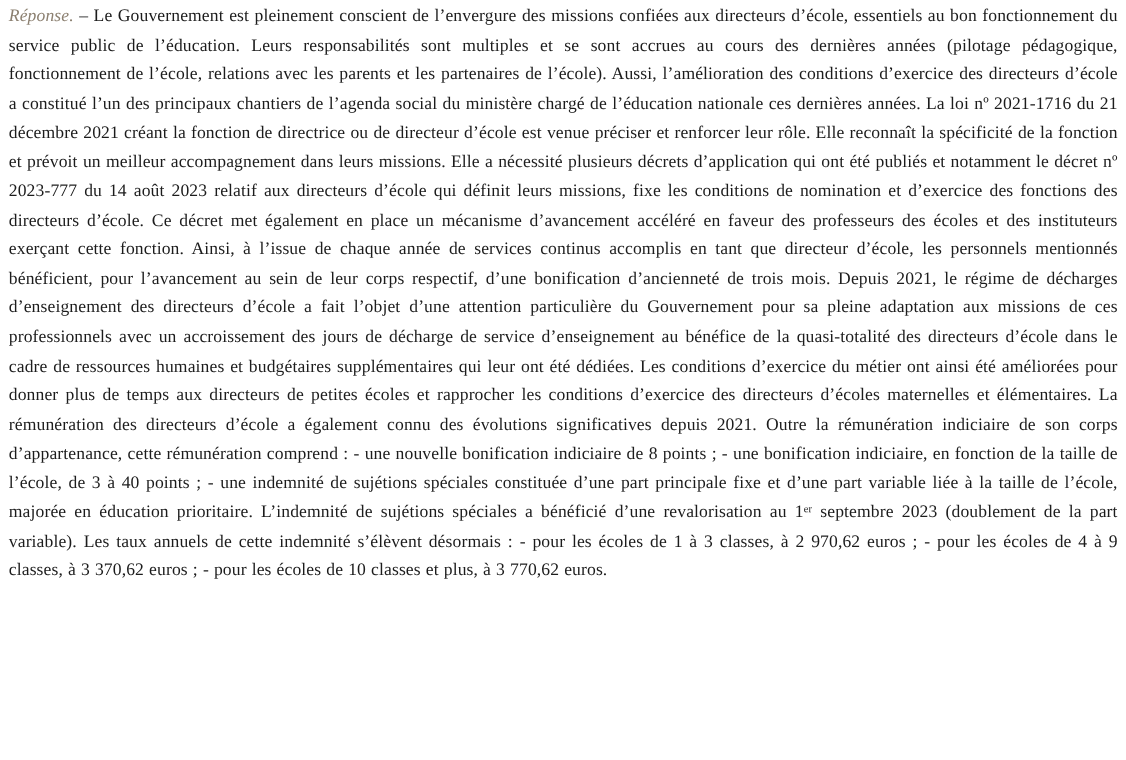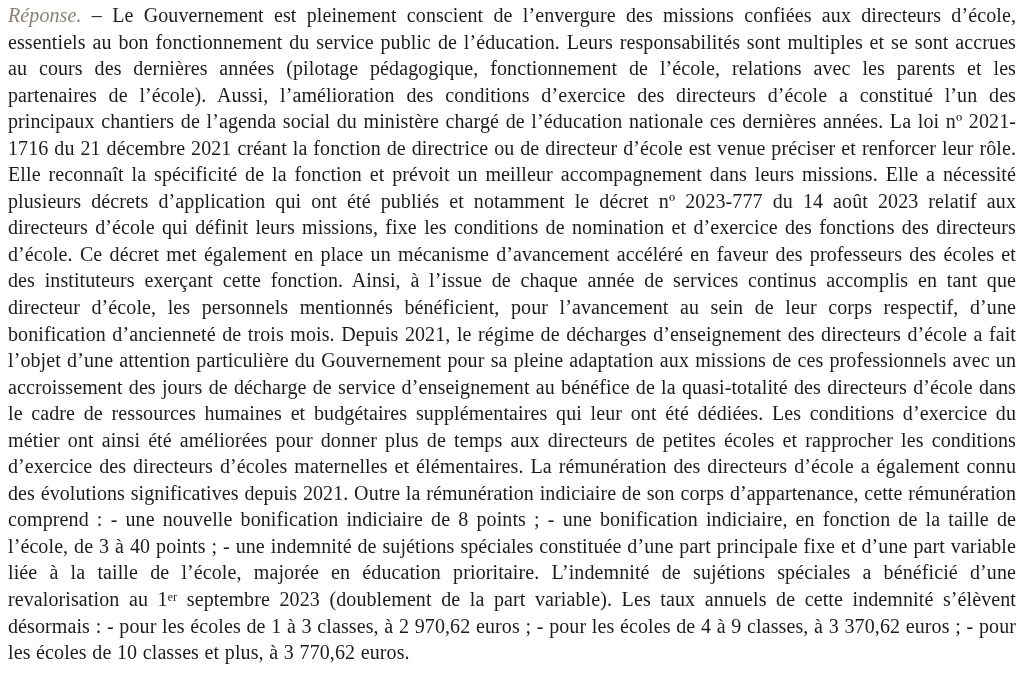--- a/index.html
+++ b/index.html
@@ -16,21 +16,21 @@
   .page {
     width: 1024px;
     height: 691px;
     box-sizing: border-box;
     padding: 2px 8px 0 8px;
     background: #ffffff;
   }
   .response-paragraph {
     margin: 0;
     font-family: "Liberation Serif", "DejaVu Serif", serif;
-    font-size: 20px;
+    font-size: 16px;
     line-height: 26.55px;
     color: #1c1c1c;
     text-align: justify;
     text-align-last: left;
     letter-spacing: 0.1px;
     word-spacing: 0.5px;
   }
   .response-label {
     font-style: italic;
     color: #8c8071; 

